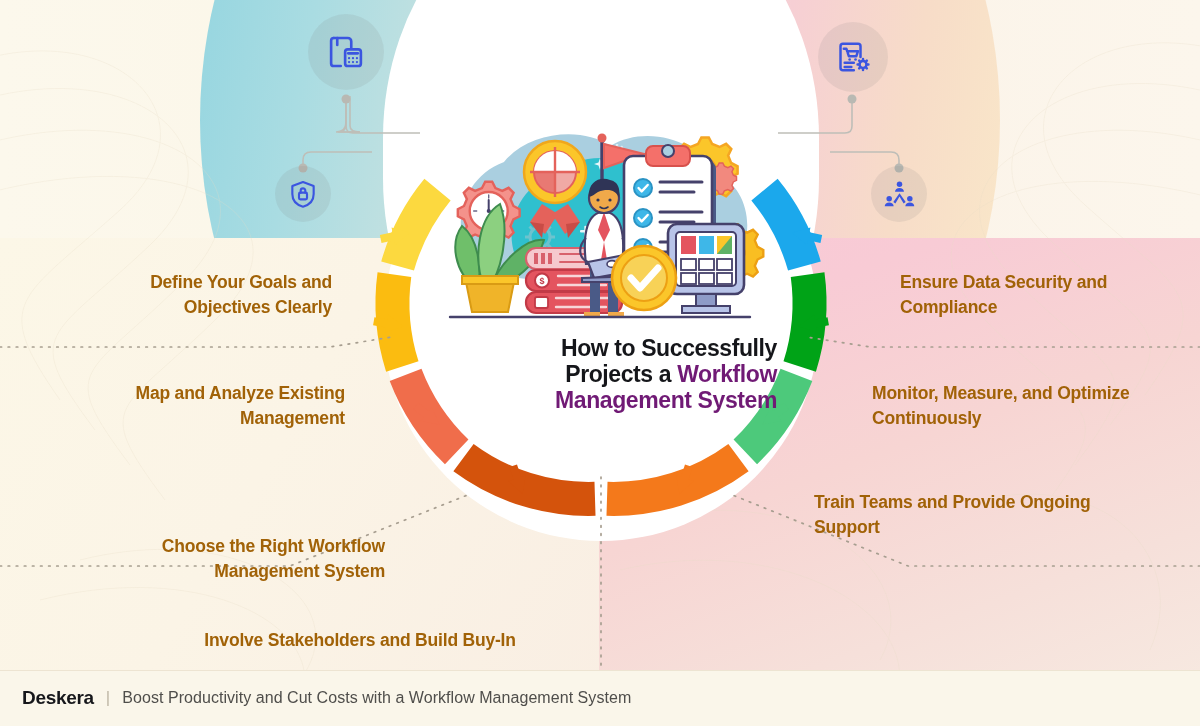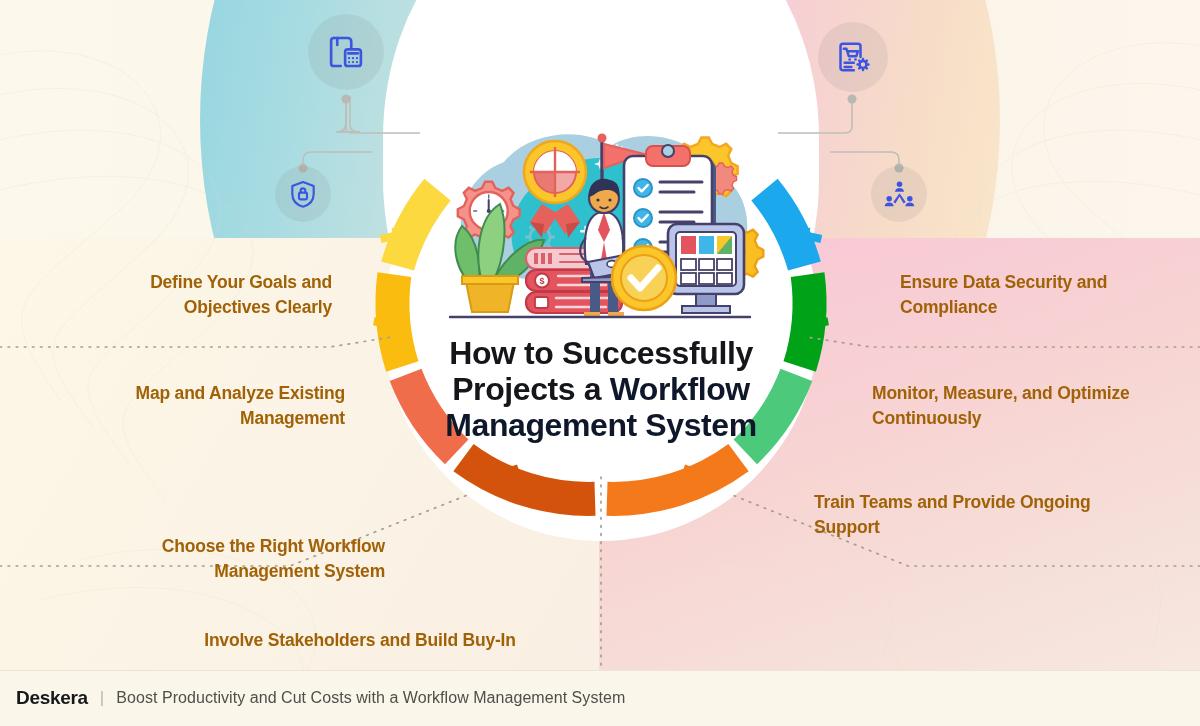--- a/index.html
+++ b/index.html
@@ -53,42 +53,42 @@
   .badge {
     position:absolute; border-radius:50%;
     background:rgba(120,120,120,0.13);
     display:flex; align-items:center; justify-content:center;
   }
   .badge svg { display:block; }
 
   
   .center-title {
     position:absolute; left:425px; top:336px; width:352px;
-    text-align:center; line-height:1.12;
-    font-size:32px; font-weight:bold; letter-spacing:-0.4px;
+    text-align:right; line-height:1.12;
+    font-size:23px; font-weight:bold; letter-spacing:-0.4px;
     color:#15161A;
   }
-  .center-title .accent { color:#0f172a; }
+  .center-title .accent { color:#701a75; }
 
   
   .step {
     position:absolute; font-size:17.5px; font-weight:bold;
     color:#a16207; line-height:1.45; letter-spacing:-0.2px;
   }
   .step.r { text-align:right; }
   .step.l { text-align:left; }
   .step.c { text-align:center;margin-top:16px; }
 
   
   .illus { position:absolute; left:432px; top:112px; width:336px; height:212px; }
 
   
   .footer-row {
     position:absolute; left:0; bottom:0; width:1200px; height:56px;
-    display:flex; align-items:center; padding-left:16px;
+    display:flex; align-items:center; padding-left:22px;
   }
   .brand { font-size:19px; font-weight:bold; color:#16171B; letter-spacing:-0.3px; }
   .brand-sep { color:#BFB7A6; margin:0 12px; font-size:17px; font-weight:300; }
   .tagline { font-size:16px; color:#4F4E4B; letter-spacing:0.05px; }
 </style>
 </head>
 <body>
 
 <div id="stage">
 

